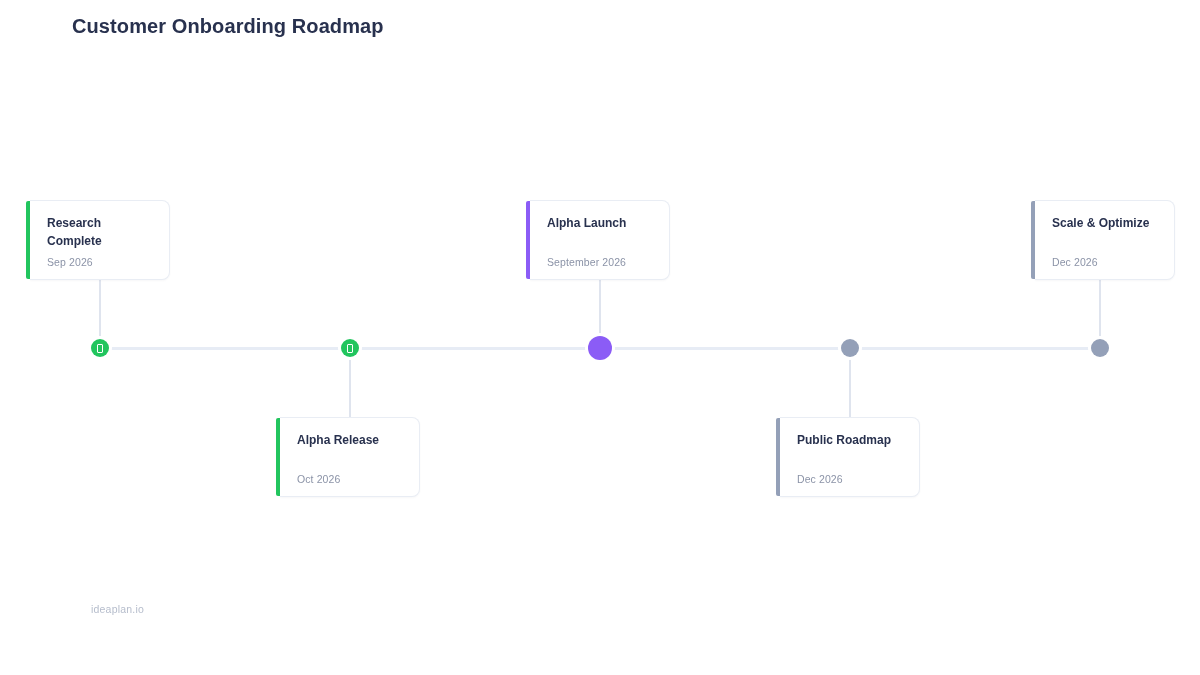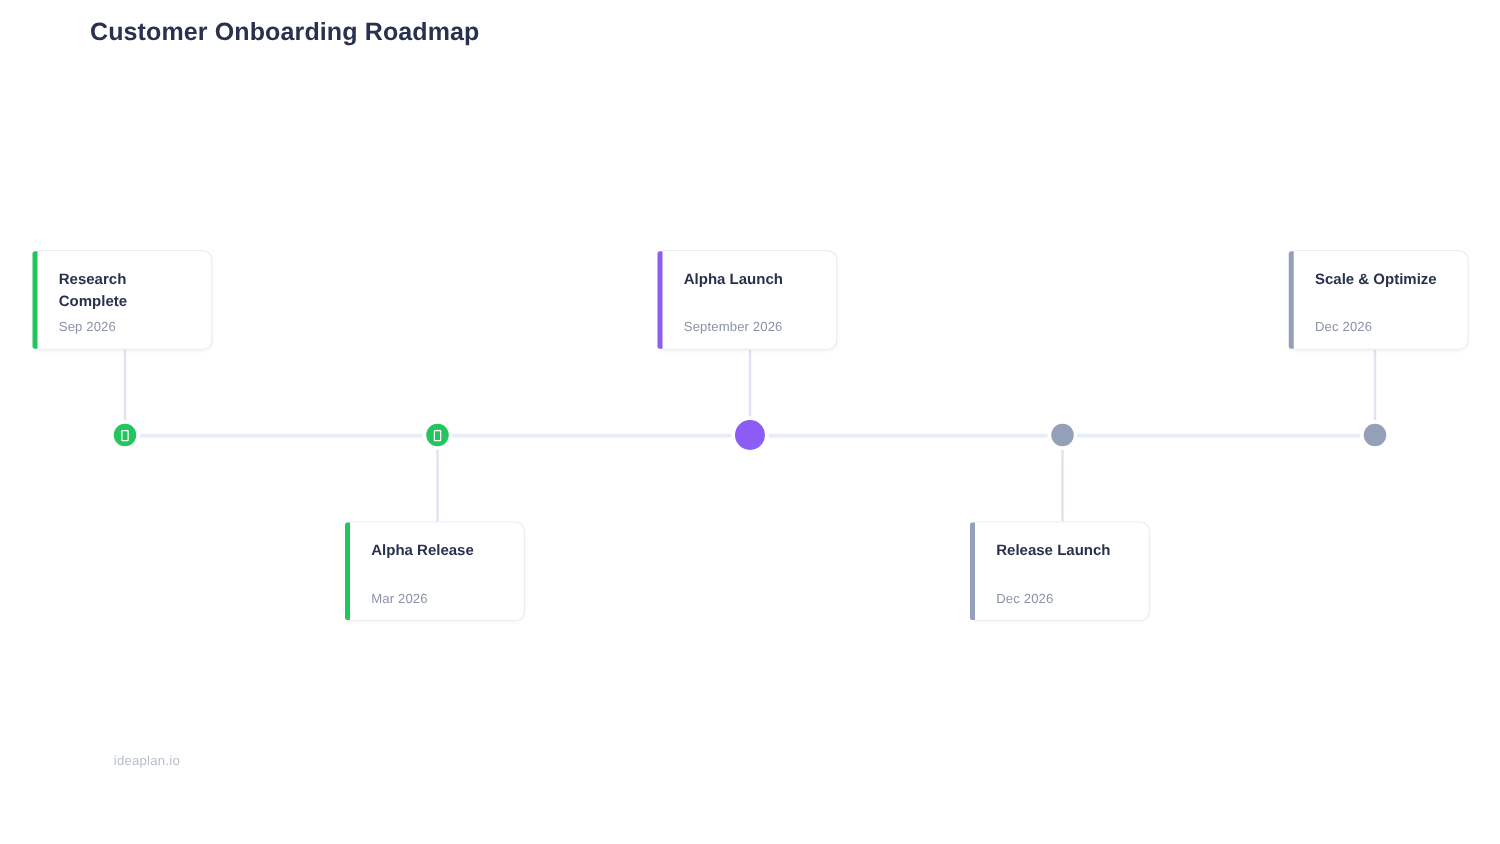--- a/index.html
+++ b/index.html
@@ -149,40 +149,40 @@
         </div>
         <div class="marker" style="width: 18px; height: 18px; left: 91px; top: 339px; background: rgb(34, 197, 94);">
           <span class="tofu"></span>
         </div>
       </div>
       <div class="milestone">
         <div class="stem" style="left: 349.25px; top: 357px; height: 60px;"></div>
         <div class="card" style="left: 280px; top: 417px;">
           <div class="accent" style="background: rgb(34, 197, 94);"></div>
           <div class="card-title">Alpha Release</div>
-          <div class="card-date">Mar 2026</div>
+          <div class="card-date">Oct 2026</div>
         </div>
         <div class="marker" style="width: 18px; height: 18px; left: 341px; top: 339px; background: rgb(34, 197, 94);">
           <span class="tofu"></span>
         </div>
       </div>
       <div class="milestone">
         <div class="stem" style="left: 599.25px; top: 280px; height: 56px;"></div>
         <div class="card" style="left: 530px; top: 200px;">
           <div class="accent" style="background: rgb(139, 92, 246);"></div>
           <div class="card-title">Alpha Launch</div>
           <div class="card-date">September 2026</div>
         </div>
         <div class="marker" style="width: 24px; height: 24px; left: 588px; top: 336px; background: rgb(139, 92, 246);"></div>
       </div>
       <div class="milestone">
         <div class="stem" style="left: 849.25px; top: 357px; height: 60px;"></div>
         <div class="card" style="left: 780px; top: 417px;">
           <div class="accent" style="background: rgb(148, 160, 184);"></div>
-          <div class="card-title">Release Launch</div>
+          <div class="card-title">Public Roadmap</div>
           <div class="card-date">Dec 2026</div>
         </div>
         <div class="marker" style="width: 18px; height: 18px; left: 841px; top: 339px; background: rgb(148, 160, 184);"></div>
       </div>
       <div class="milestone">
         <div class="stem" style="left: 1099.25px; top: 280px; height: 59px;"></div>
         <div class="card" style="left: 1035px; top: 200px;">
           <div class="accent" style="background: rgb(148, 160, 184);"></div>
           <div class="card-title">Scale &amp; Optimize</div>
           <div class="card-date">Dec 2026</div>

